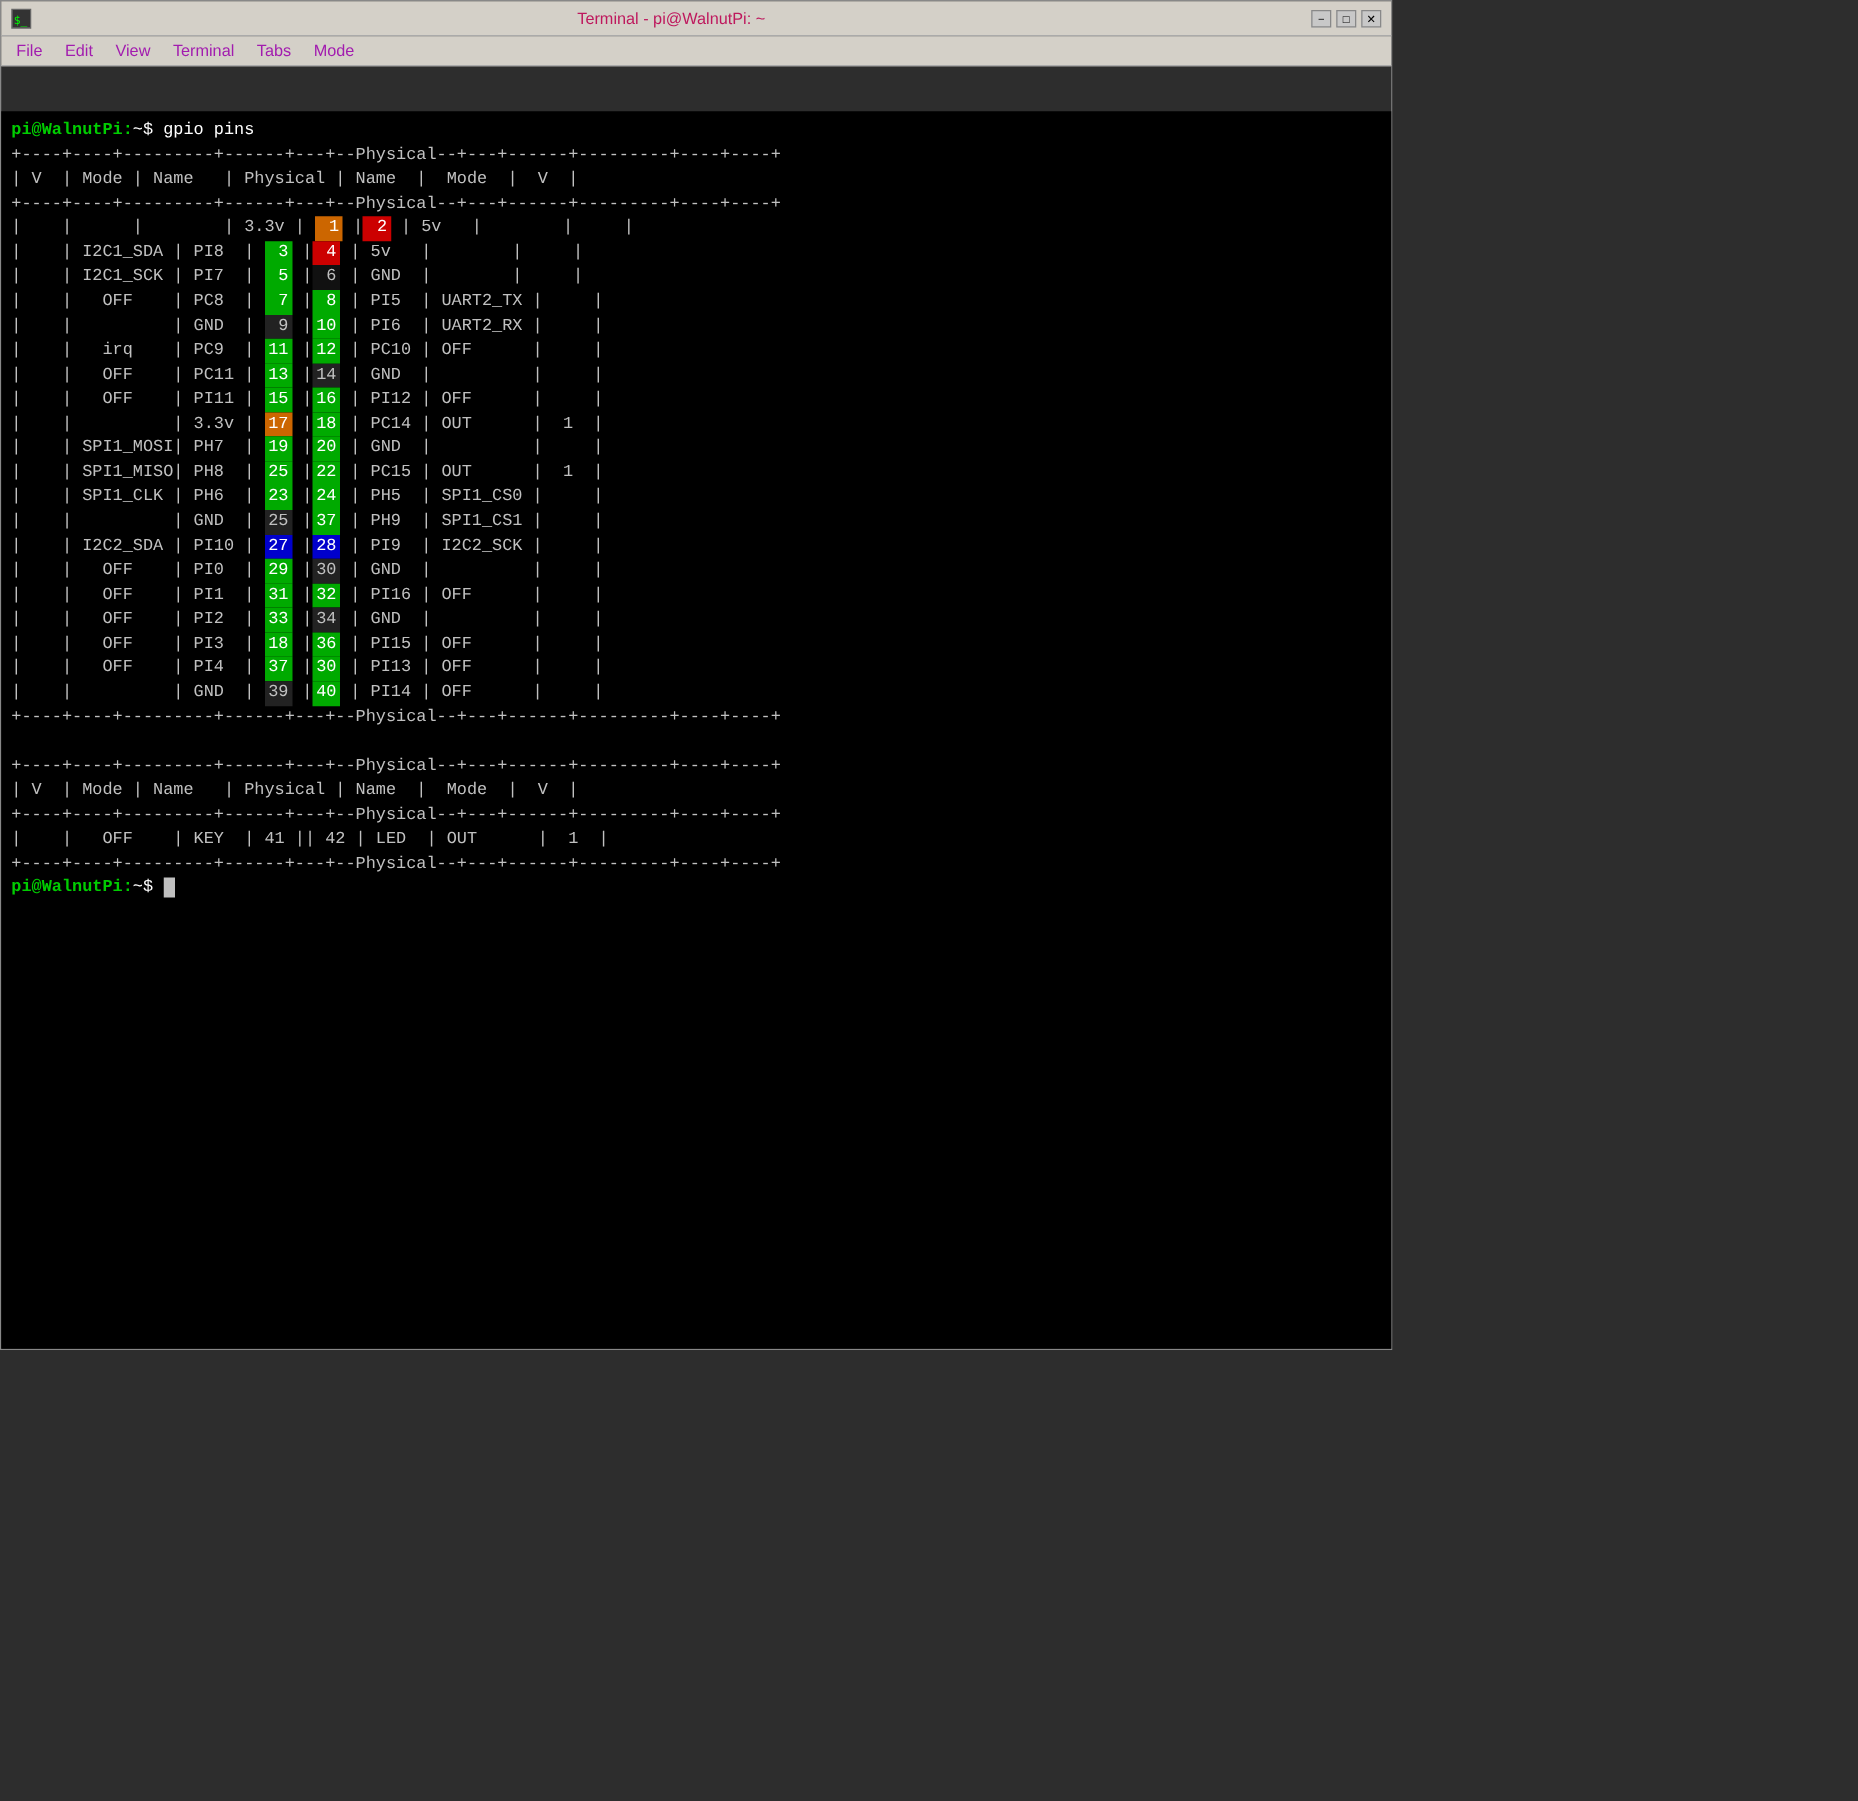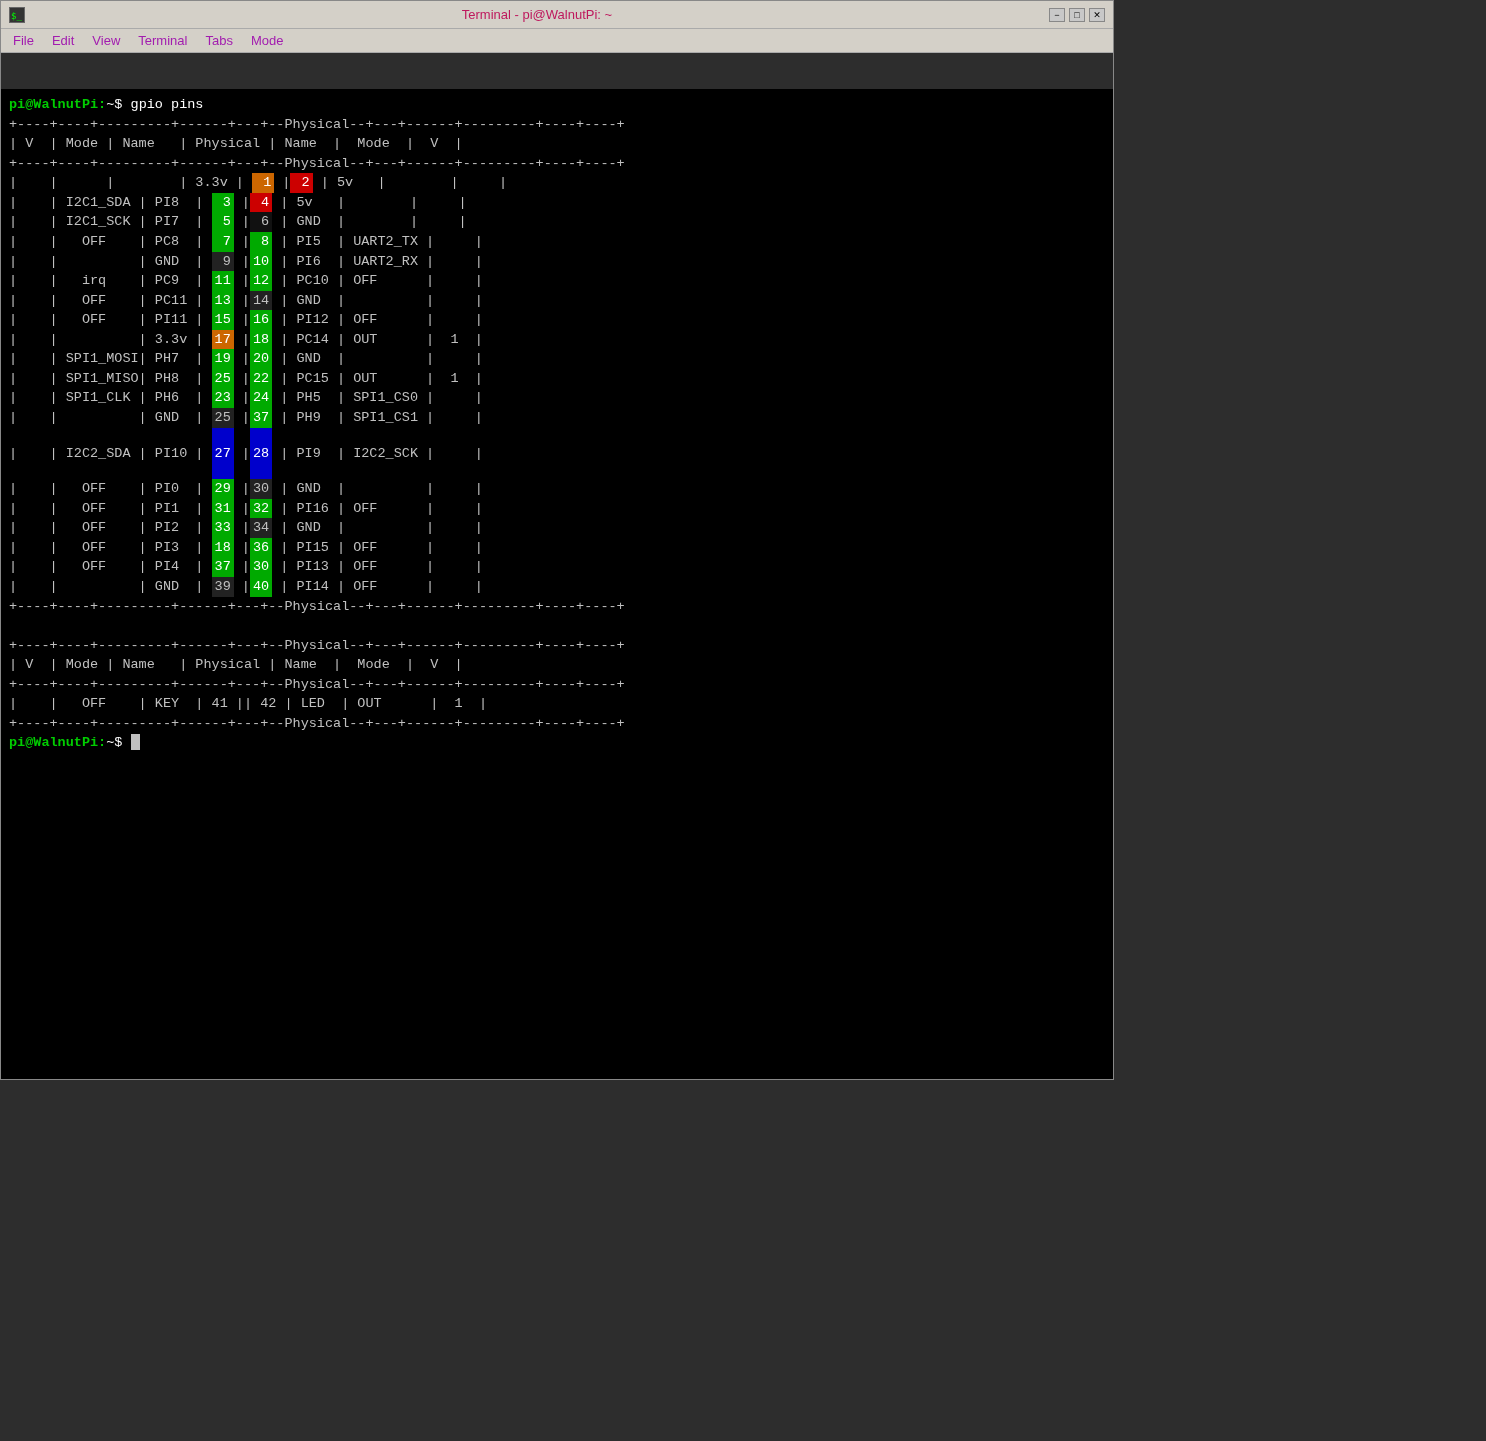--- a/index.html
+++ b/index.html
@@ -86,21 +86,21 @@
       line-height: 1.45;
       margin-top: 36px;
     }
     .prompt-green { color: #00cc00; font-weight: bold; }
     .prompt-white { color: #ffffff; }
     .cmd { color: #ffffff; }
 
     .bg-orange { background-color: #cc6600; color: #fff; display: inline-block; padding: 0 3px; }
     .bg-red { background-color: #cc0000; color: #fff; display: inline-block; padding: 0 3px; }
     .bg-green { background-color: #00aa00; color: #fff; display: inline-block; padding: 0 3px; }
-    .bg-blue { background-color: #0000cc; color: #fff; display: inline-block; padding: 16px 3px; }
+    .bg-blue { background-color: #0000cc; color: #fff; display: inline-block; padding: 0 3px; }
     .bg-black { background-color: #111111; color: #c0c0c0; display: inline-block; padding: 0 3px; }
     .bg-dark { background-color: #222222; color: #c0c0c0; display: inline-block; padding: 0 3px; }
 
     .terminal-content {
       white-space: pre;
       font-size: 13.5px;
       line-height: 1.45;
     }
 
     .cursor {

